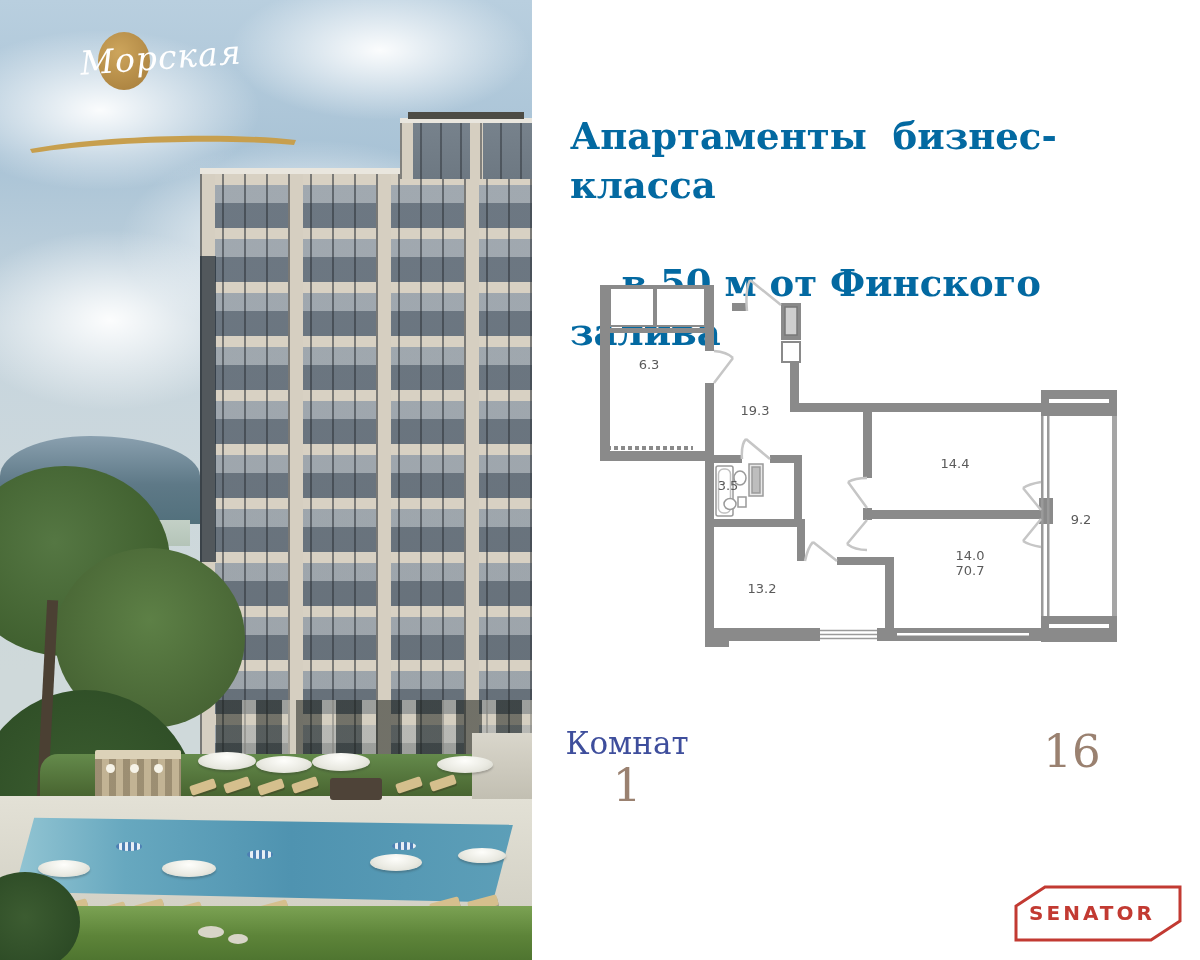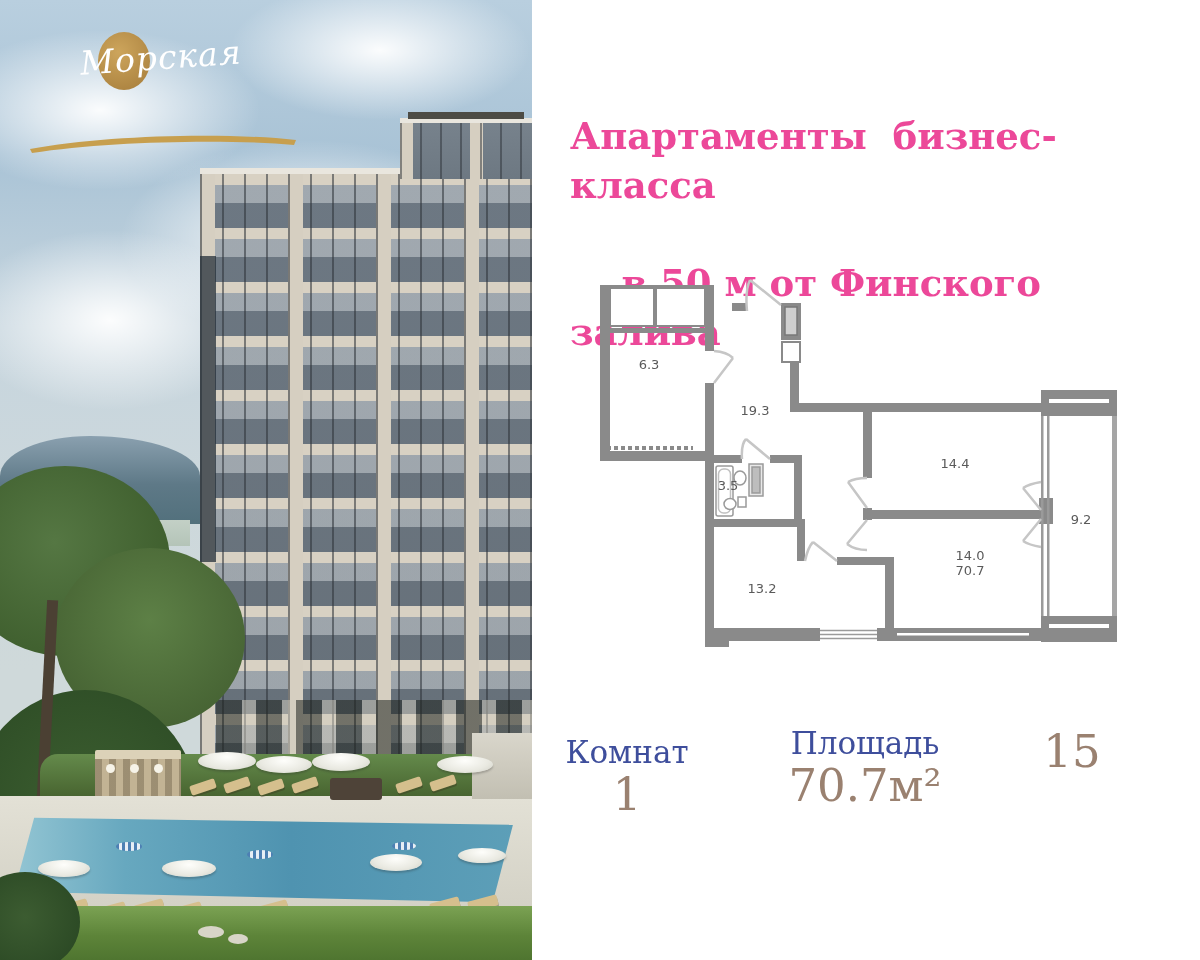--- a/index.html
+++ b/index.html
@@ -53,21 +53,21 @@
   #logo{position:absolute;left:18px;top:14px;width:300px;height:140px;}
   #logo-circle{position:absolute;left:80px;top:18px;width:52px;height:58px;border-radius:50%;
                background:radial-gradient(circle at 40% 35%,#cda55c,#a57c3a);}
   #logo-script{position:absolute;left:62px;top:22px;width:220px;color:#ffffff;
                font-style:italic;font-size:33px;transform:rotate(-4deg);letter-spacing:1px;}
   #logo-name{position:absolute;left:8px;top:62px;width:292px;text-align:center;color:#ffffff;
              font-weight:bold;font-size:40px;letter-spacing:7px;}
   #logo-swoosh{position:absolute;left:6px;top:118px;}
 
   
-  #headline{position:absolute;left:570px;top:112px;width:600px;color:#ec4899;
+  #headline{position:absolute;left:570px;top:112px;width:600px;color:#0369a1;
             font-weight:bold;font-size:37px;line-height:49px;white-space:pre-wrap;}
   #plan{position:absolute;left:597px;top:272px;}
   .lbl{font-family:"DejaVu Sans",sans-serif;font-size:13px;fill:#5a5a5a;}
   .leaf{stroke:#c6c6c6;stroke-width:2.5;fill:none;}
   .fix{stroke:#9a9a9a;stroke-width:1.5;fill:#ffffff;}
 
   .info-card{position:absolute;text-align:center;}
   .info-label{display:block;color:#3e4e9c;font-size:31px;line-height:34px;}
   .info-value{display:block;color:#9a8170;font-size:45px;line-height:52px;}
 
@@ -235,26 +235,28 @@
       <text class="lbl" x="158" y="143">19.3</text>
       <text class="lbl" x="131" y="218">3.5</text>
       <text class="lbl" x="358" y="196">14.4</text>
       <text class="lbl" x="373" y="288">14.0</text>
       <text class="lbl" x="373" y="303">70.7</text>
       <text class="lbl" x="484" y="252">9.2</text>
       <text class="lbl" x="165" y="321">13.2</text>
     </g>
   </svg>
 
-  <div class="info-card" style="left:552px;top:726px;width:150px;margin-top:9px;">
+  <div class="info-card" style="left:552px;top:726px;width:150px;">
     <span class="info-label">Комнат</span>
     <span class="info-value">1</span>
   </div>
-  <div class="info-card" style="left:775px;top:726px;width:180px;">
-    <span class="info-label">Площадь</span>
-    <span class="info-value">70.7м²</span>
-  </div>
   <div class="info-card" style="left:997px;top:726px;width:150px;">
-    <span class="info-value">15</span>
-  </div>
-
+    <span class="info-value">16</span>
+  </div>
+
+  <div id="senator">
+    <svg width="172" height="60" viewBox="0 0 172 60">
+      <path d="M33,3 L168,3 L168,37 L139,56 L4,56 L4,22 Z" fill="#ffffff" stroke="#c23a32" stroke-width="3"></path>
+    </svg>
+    <div id="senator-text">SENATOR</div>
+  </div>
 
 </div>
 
 </body></html>

